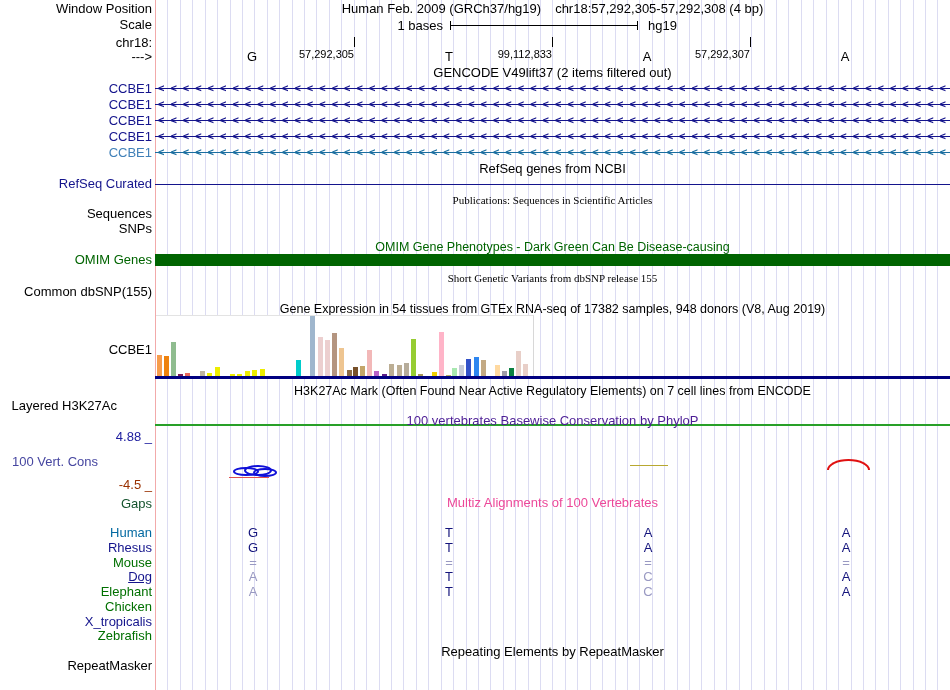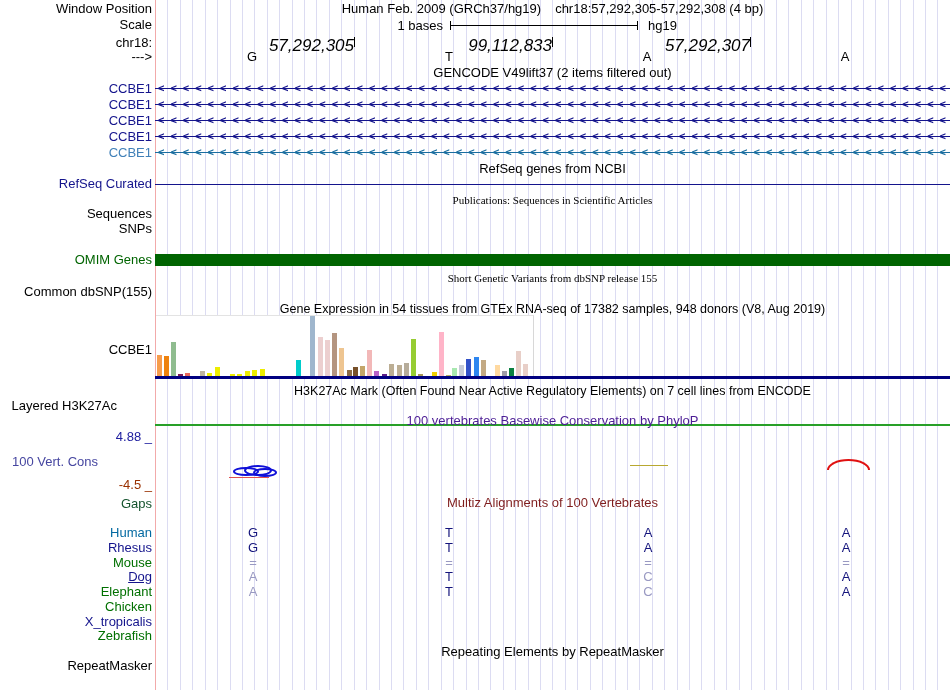--- a/index.html
+++ b/index.html
@@ -7,21 +7,21 @@
     font-family:"Liberation Sans","DejaVu Sans",sans-serif;color:#000;}
   .abs{position:absolute;}
   .lbl{position:absolute;right:798px;text-align:right;white-space:nowrap;font-size:13px;line-height:14px;}
   .title{position:absolute;left:155px;width:795px;text-align:center;white-space:nowrap;font-size:13px;line-height:14px;}
   .title-sm{font-size:11px;font-family:Liberation Serif, serif;}
   .grid-layer{position:absolute;left:155px;top:0;width:795px;height:690px;
     background-image:repeating-linear-gradient(to right,#DCDCF2 0 1px,transparent 1px 12.42px);}
   .pink-line{position:absolute;left:155px;top:0;width:1px;height:690px;background:#F2AAAA;}
   .hline{position:absolute;}
   .tick{position:absolute;width:1px;background:#000;}
-  .coord{position:absolute;top:36px;font-size:17px;white-space:nowrap;font-style:italic;}
+  .coord{position:absolute;top:48px;font-size:11px;white-space:nowrap;}
   .bchar{position:absolute;width:16px;text-align:center;font-size:13px;line-height:14px;}
   .gene-row{position:absolute;left:0;width:950px;height:16px;}
   .gene-line{position:absolute;left:155px;width:795px;top:7px;height:1px;}
   .arrows{position:absolute;left:155px;top:1px;width:795px;height:14px;display:flex;overflow:hidden;}
   .arw{flex:0 0 12.42px;text-align:center;font-size:11px;line-height:13px;font-weight:bold;}
   .chart-box{position:absolute;left:156px;top:315px;width:377px;height:62px;background:#fff;
     border-top:1px solid #E3E3E3;border-right:1px solid #D8D8D8;}
   .bar{position:absolute;bottom:0;width:5px;}
   .lens{position:absolute;border:2px solid #1010D8;border-radius:50%;background:transparent;}
   .arc{position:absolute;border:2px solid #E01010;border-bottom:none;
@@ -418,20 +418,21 @@
     </div>
 
   <div class="title" style="top:162px">RefSeq genes from NCBI</div>
   <div class="lbl" style="top:177px;color:#14148C">RefSeq Curated</div>
   <div class="hline" style="left:155px;top:184px;width:795px;height:1px;background:#14148C"></div>
 
   <div class="title title-sm" style="top:193px">Publications: Sequences in Scientific Articles</div>
   <div class="lbl" style="top:207px">Sequences</div>
   <div class="lbl" style="top:222px">SNPs</div>
 
+  <div class="title" style="top:240px;color:#006400;font-size:12.5px">OMIM Gene Phenotypes - Dark Green Can Be Disease-causing</div>
   <div class="lbl" style="top:253px;color:#006400">OMIM Genes</div>
   <div class="hline" style="left:155px;top:254px;width:795px;height:12px;background:#006400"></div>
 
   <div class="title title-sm" style="top:271px">Short Genetic Variants from dbSNP release 155</div>
   <div class="lbl" style="top:285px">Common dbSNP(155)</div>
 
   <div class="title" style="top:302px;font-size:12.5px">Gene Expression in 54 tissues from GTEx RNA-seq of 17382 samples, 948 donors (V8, Aug 2019)</div>
   <div class="lbl" style="top:343px">CCBE1</div>
   <div class="chart-box">
       <div class="bar" style="left: 1px; height: 23px; background: rgb(247, 156, 75);"></div>
@@ -494,21 +495,21 @@
   <div class="title" style="top:414px;color:#4c1d95">100 vertebrates Basewise Conservation by PhyloP</div>
   <div class="abs" style="right:852px;top:454px;font-size:13px;color:#4646A0;white-space:nowrap">100 Vert. Cons</div>
   <div class="lbl" style="top:478px;color:#993000">-4.5 _</div>
   <div class="lens" style="left:233px;top:467px;width:22px;height:5px"></div>
   <div class="lens" style="left:244px;top:465px;width:24px;height:7px"></div>
   <div class="lens" style="left:253px;top:468px;width:20px;height:5px"></div>
   <div class="hline" style="left:229px;top:477px;width:40px;height:1px;background:#E05050"></div>
   <div class="hline" style="left:630px;top:465px;width:38px;height:1px;background:#B8A830"></div>
   <div class="arc" style="left:827px;top:459px;width:39px;height:9px"></div>
 
-  <div class="title" style="top:496px;color:#7f1d1d">Multiz Alignments of 100 Vertebrates</div>
+  <div class="title" style="top:496px;color:#ec4899">Multiz Alignments of 100 Vertebrates</div>
   <div class="lbl" style="top:497px;color:#14532d">Gaps</div>
   <div>
       <div class="lbl" style="top: 526px; color: #0369a1;">Human</div>
       <div class="lbl" style="top: 541px; color: rgb(20, 20, 140);">Rhesus</div>
       <div class="lbl" style="top: 556px; color: rgb(0, 112, 0);">Mouse</div>
       <div class="lbl" style="top: 570px; color: rgb(20, 20, 140); text-decoration: underline;">Dog</div>
       <div class="lbl" style="top: 585px; color: rgb(0, 112, 0);">Elephant</div>
       <div class="lbl" style="top: 600px; color: rgb(0, 112, 0);">Chicken</div>
       <div class="lbl" style="top: 615px; color: rgb(20, 20, 140);">X_tropicalis</div>
       <div class="lbl" style="top: 629px; color: rgb(0, 112, 0);">Zebrafish</div>

